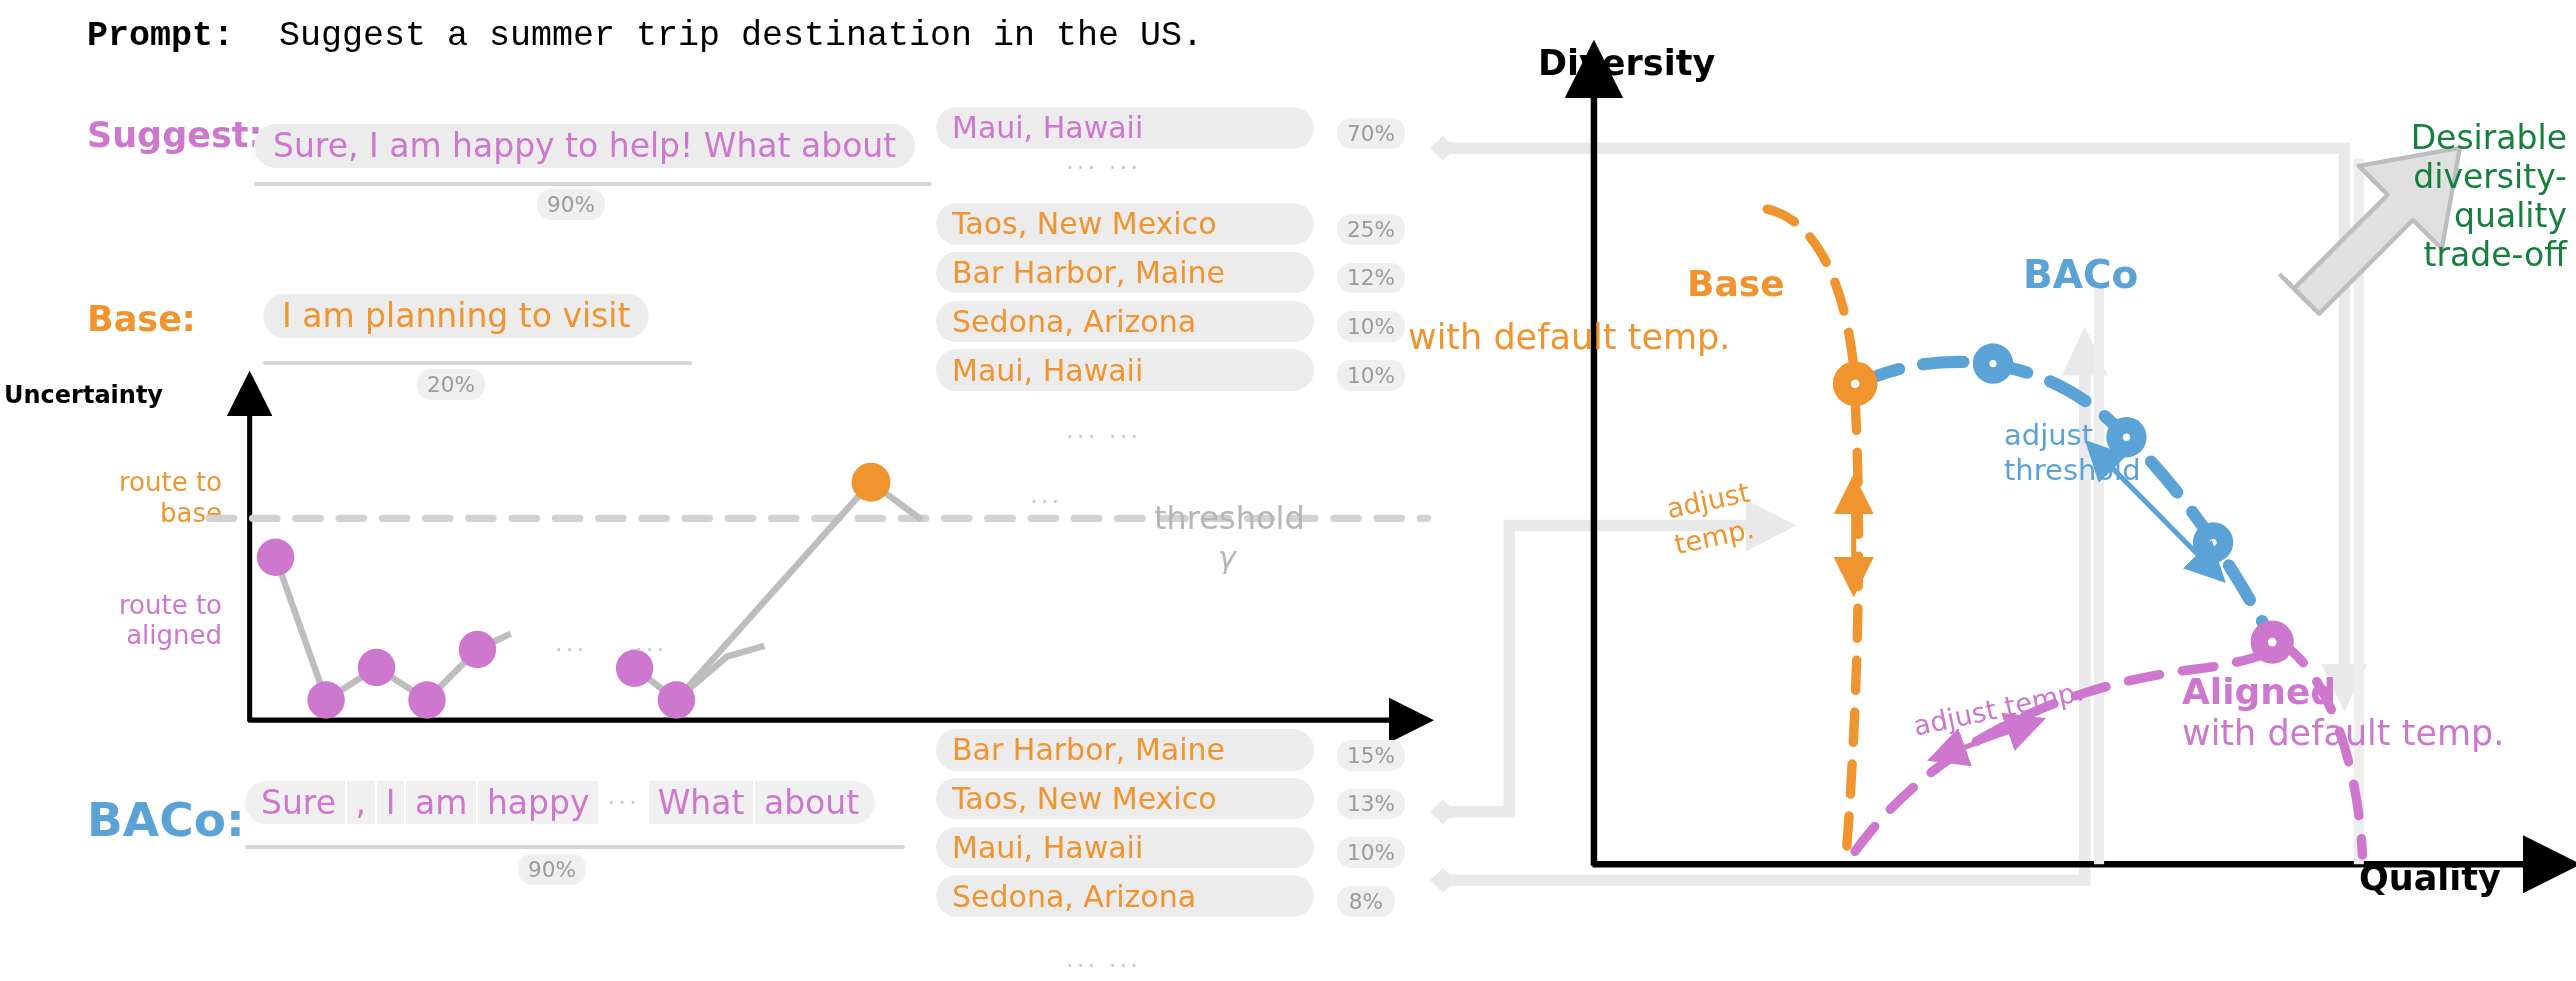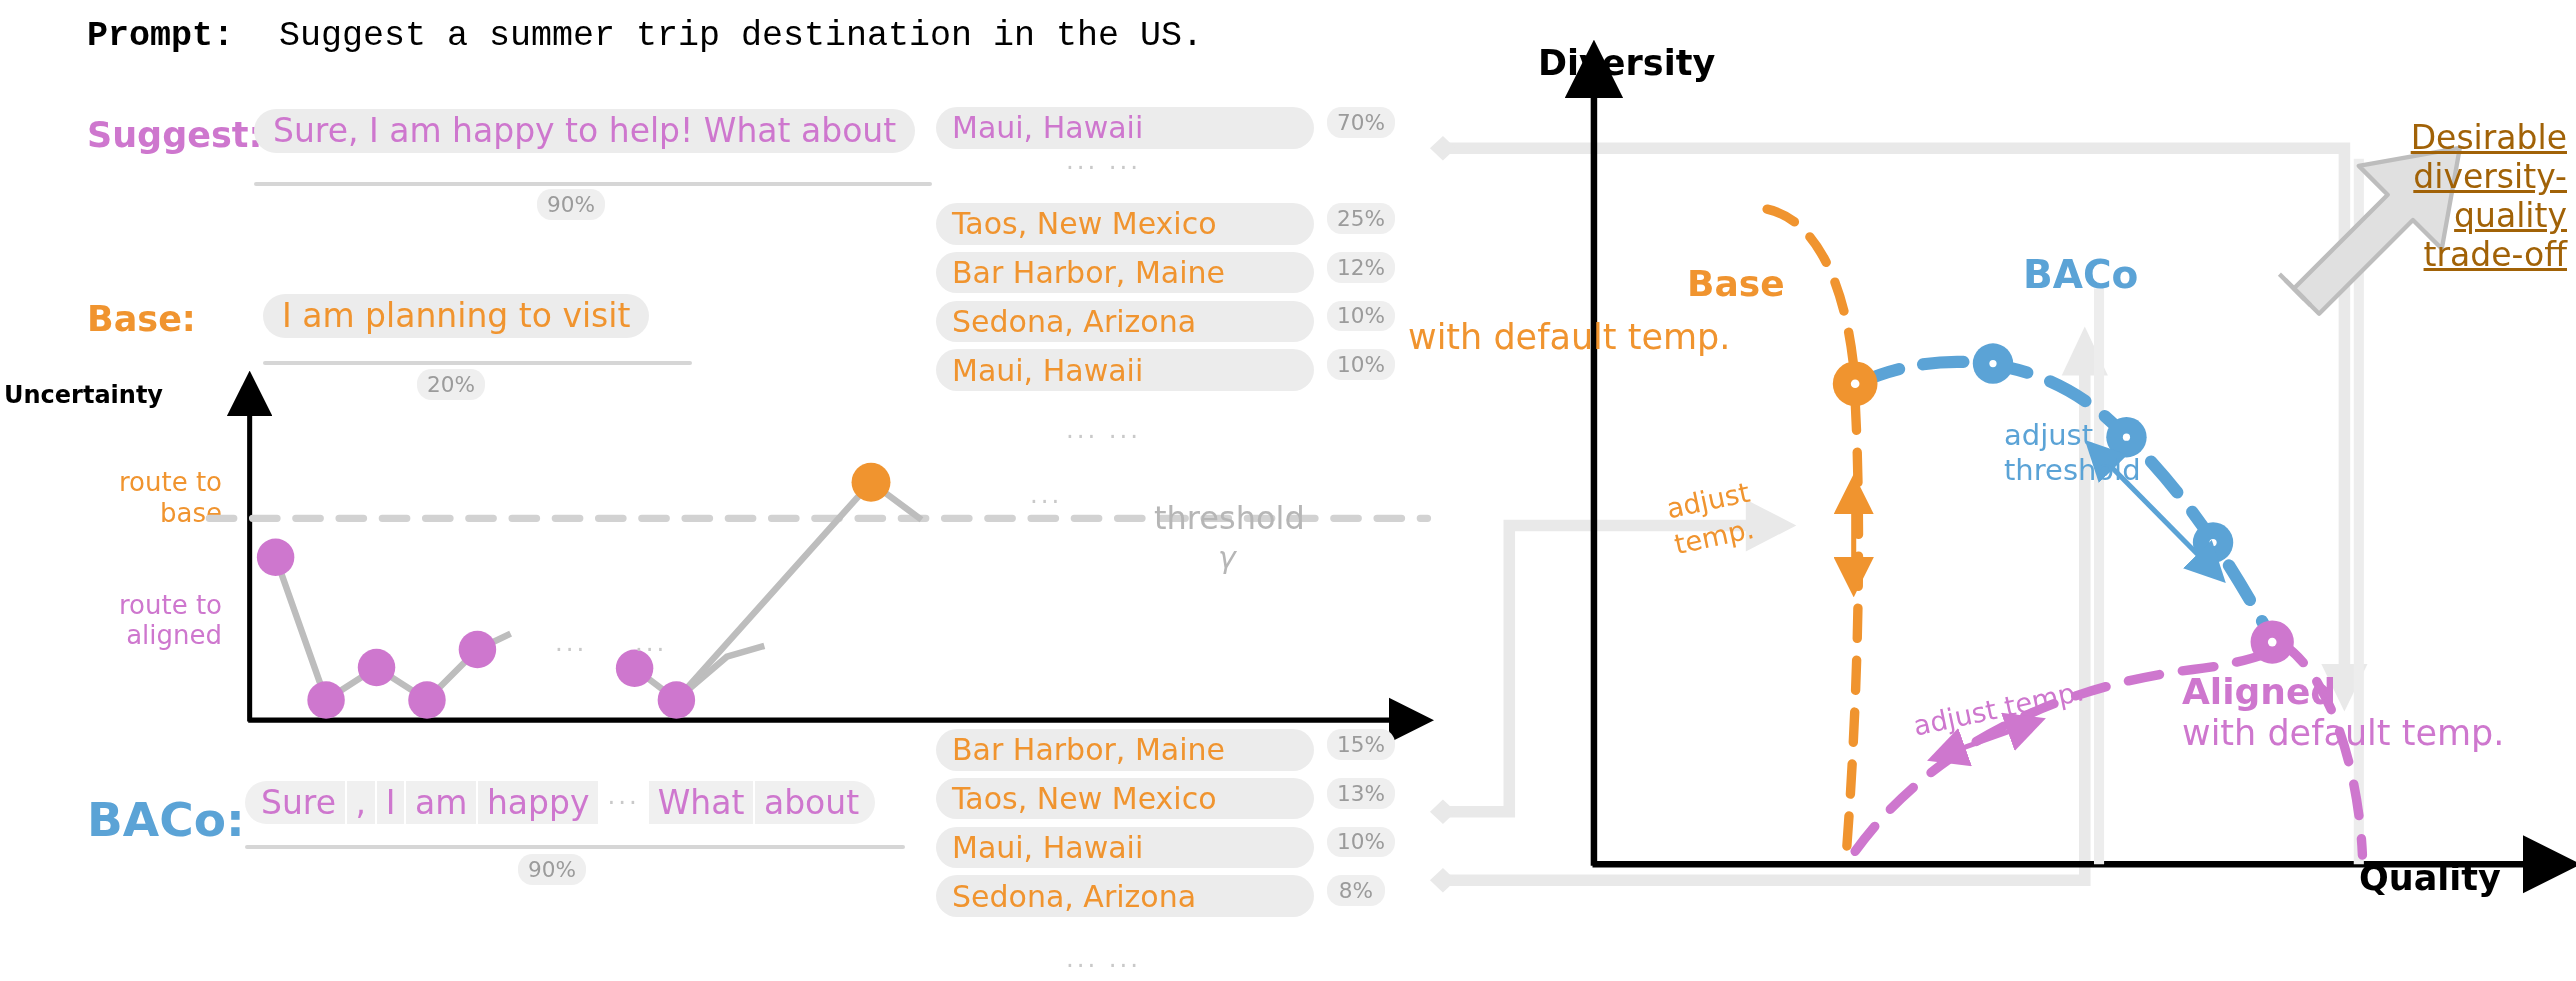--- a/index.html
+++ b/index.html
@@ -8,53 +8,53 @@
   .abs{position:absolute;}
   .nowrap{white-space:nowrap;}
 
   
   .lbl-bold{font-weight:bold;color:#000;}
   .role-label{font-weight:bold;}
   .aligned{color:#CE77CE;}
   .base{color:#F0942F;}
   .baco{color:#5BA3D6;}
   .grey{color:#B6B6B6;}
-  .darkgrey{color:#a16207;text-decoration:underline;}
+  .darkgrey{color:#15803d;}
 
   
   .pill{background:#ECECEC;border-radius:29px;display:inline-block;
         padding:4.3px 19px;line-height:1.08;}
   .pct{background:#EFEFEF;border-radius:14.4px;color:#9B9B9B;
        display:inline-block;padding:2.9px 10px;font-size:21.6px;text-align:center;
        min-width:38px;}
   .underline{background:#D6D6D6;height:3.6px;border-radius:2.2px;}
   .dots{color:#C9C9C9;letter-spacing:2.9px;font-size:24.5px;}
 
   
   .tokwrap{display:flex;align-items:center;gap:2.2px;}
   .tok{background:#F0F0F0;padding:3.6px 8.7px;display:inline-block;line-height:1.08;}
   .tok.first{border-top-left-radius:29px;border-bottom-left-radius:29px;padding-left:16px;}
   .tok.last{border-top-right-radius:29px;border-bottom-right-radius:29px;padding-right:16px;}
 
   
-  .destrow{display:flex;align-items:flex-start;gap:13px;}
+  .destrow{display:flex;align-items:flex-end;gap:23px;}
   .destpill{background:#ECECEC;border-radius:29px;padding:4.3px 16px;font-size:30px;
             line-height:1.1;white-space:nowrap;}
   svg{overflow:visible;}
 </style>
 </head>
 <body>
 
 <div class="abs" style="left:87px;top:16px;font-family:Liberation Mono, monospace;">
   <span class="lbl-bold nowrap" style="font-size:35px;">Prompt:</span>
   <span class="nowrap" style="font-size:35px;color:#000;margin-left:38px;">Suggest a summer trip destination in the US.</span>
 </div>
 
 <div class="abs role-label aligned nowrap" style="left:87px;top:115px;font-size:35px;">Suggest:</div>
-<div class="abs" style="left:254px;top:109px;text-align:right;">
+<div class="abs" style="left:254px;top:124px;text-align:right;">
   <span class="pill aligned nowrap" style="font-size:33px;">Sure, I am happy to help! What about</span>
 </div>
 <div class="abs underline" style="left:254px;top:182px;width:678px;"></div>
 <div class="abs" style="left:537px;top:189px;">
   <span class="pct">90%</span>
 </div>
 
 <div class="abs destrow" style="left:936px;top:107px;">
   <span class="destpill aligned" style="min-width:346px;">Maui, Hawaii</span>
   <span class="pct">70%</span>

